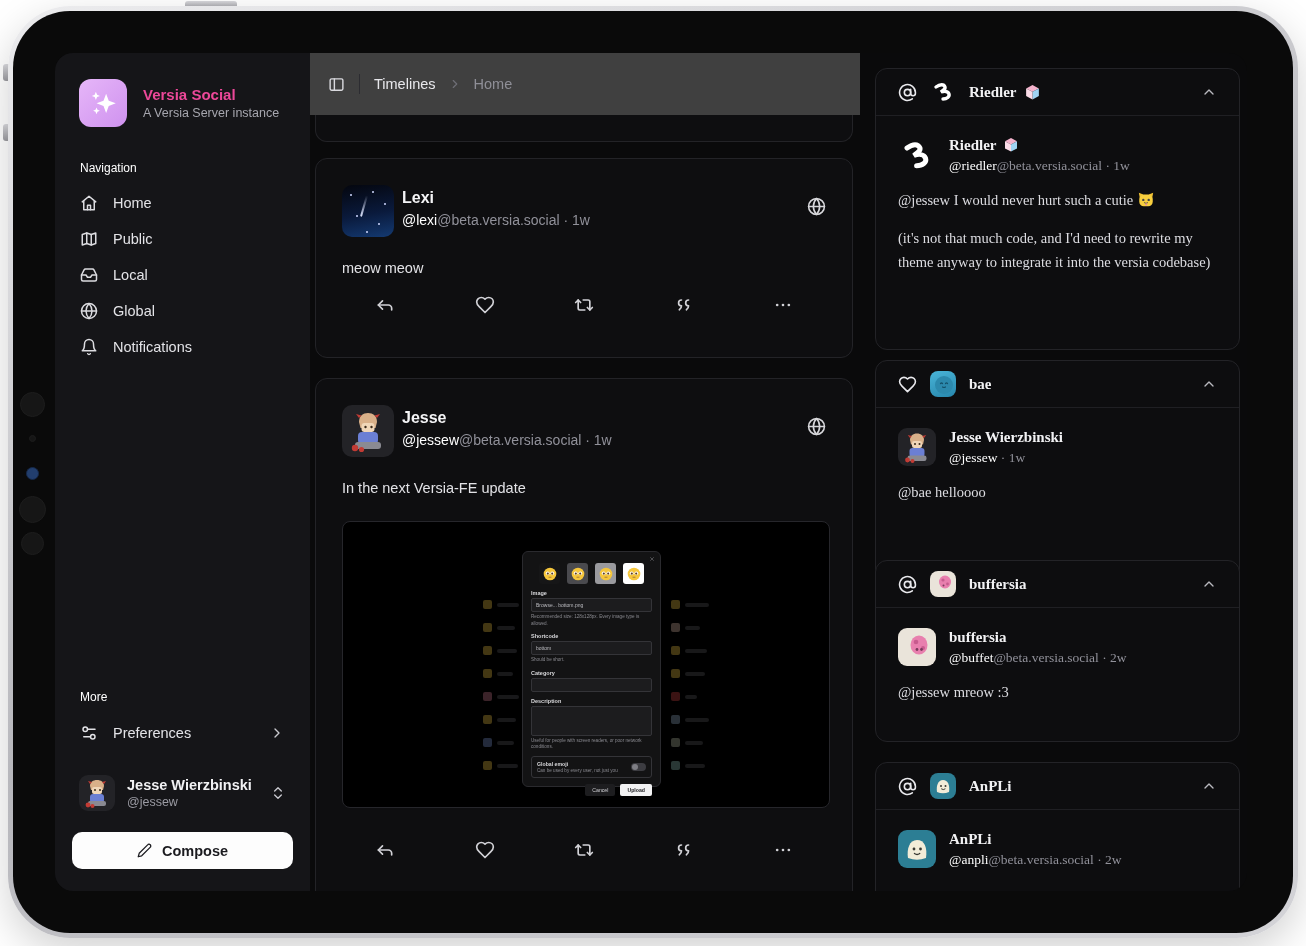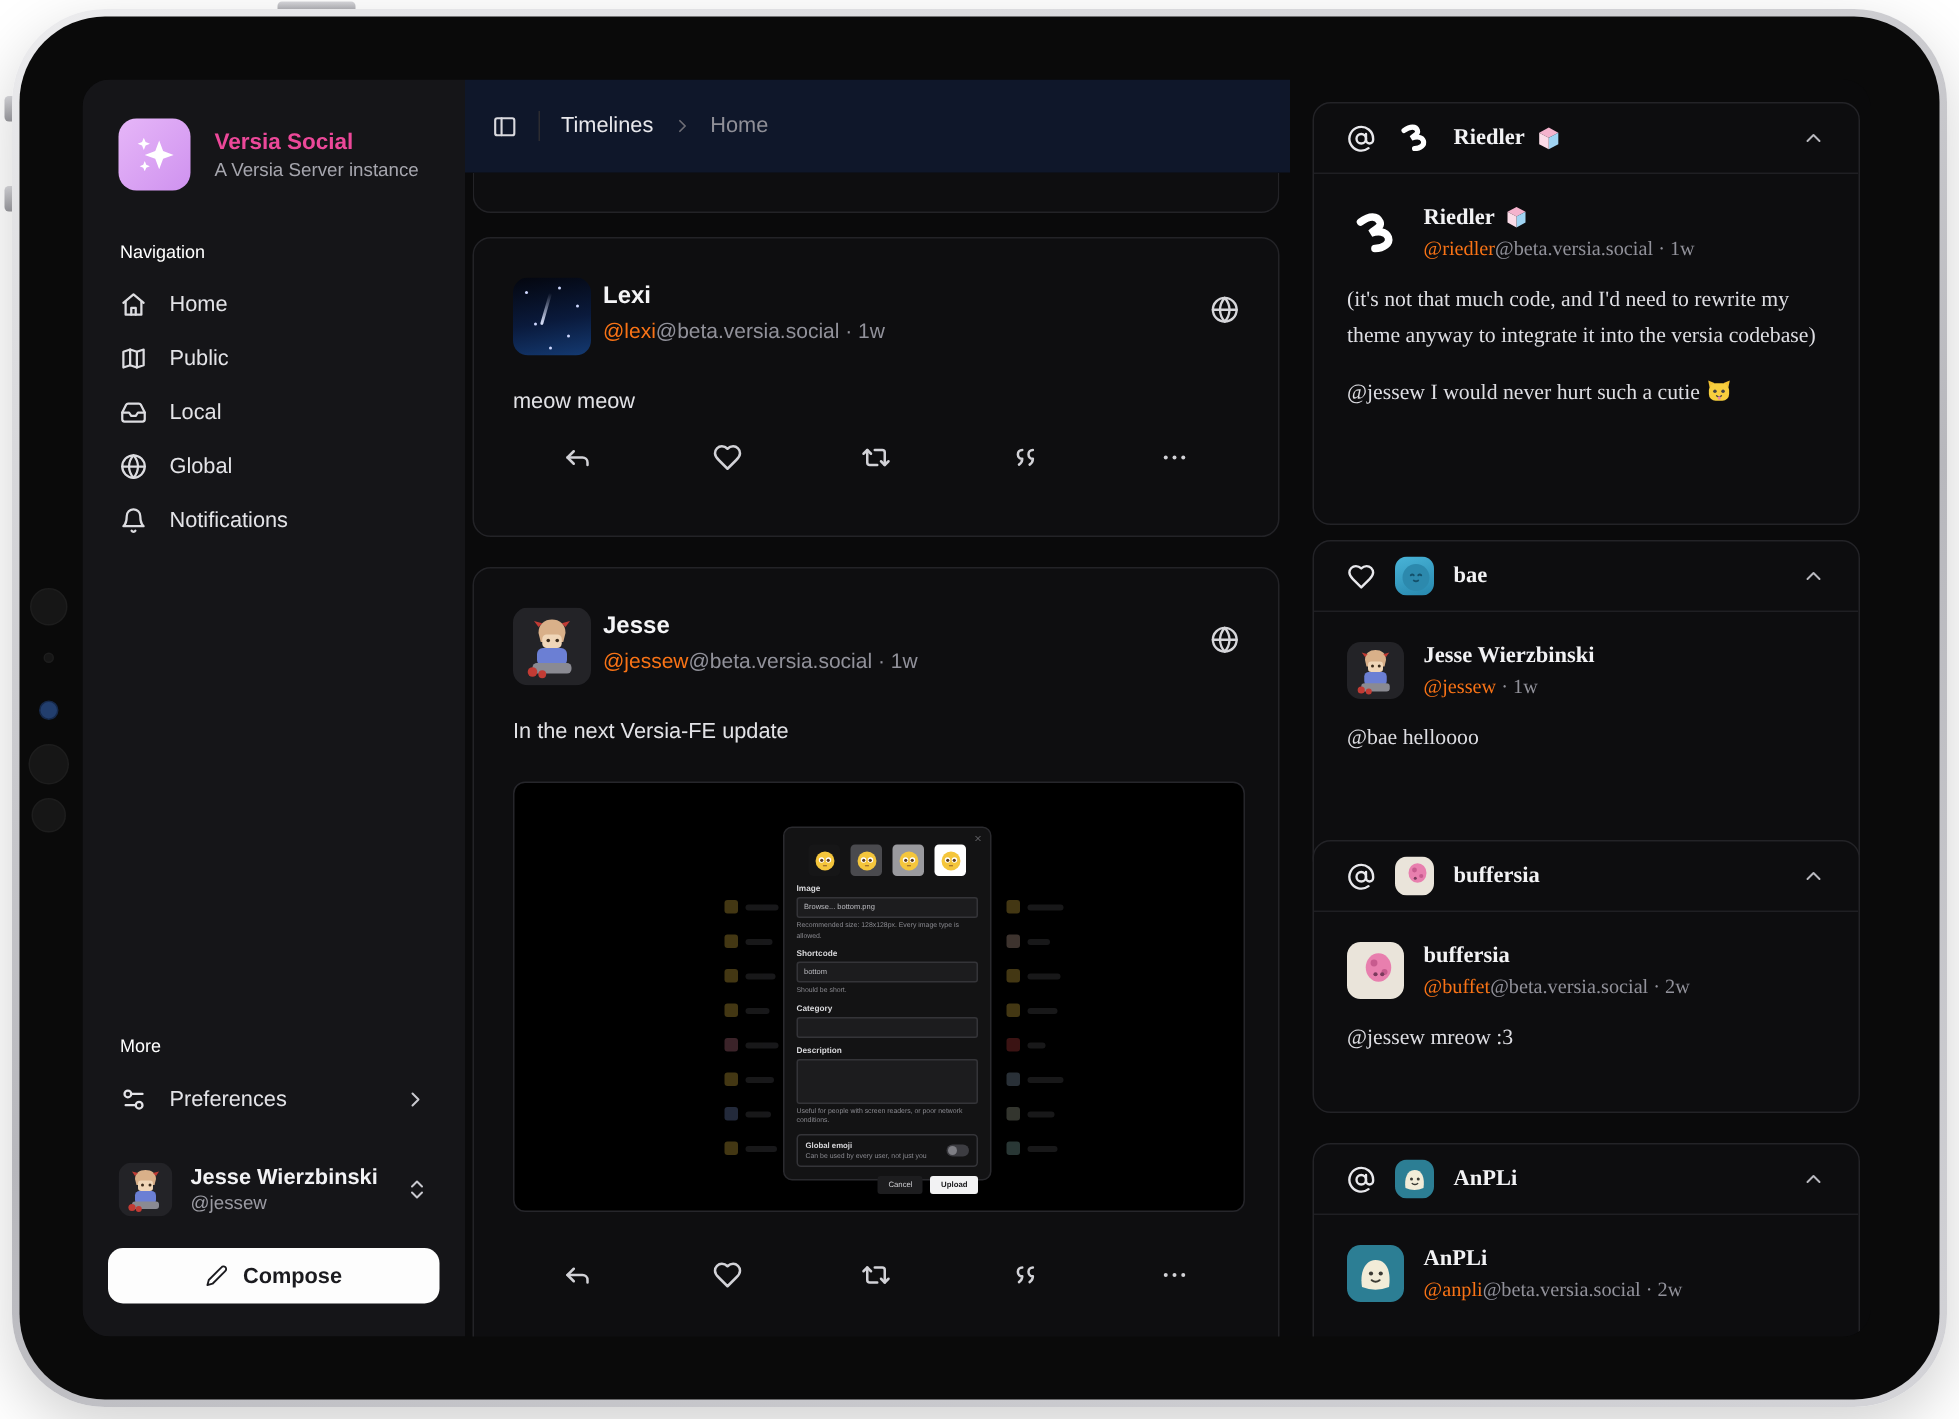--- a/index.html
+++ b/index.html
@@ -36,34 +36,34 @@
   .user-row{display:flex;align-items:center;gap:12px;margin:16px 17px 0;padding:7px;border-radius:10px;}
   .user-ava{width:36px;height:36px;border-radius:9px;overflow:hidden;flex:none;}
   .user-name{font-size:14.5px;font-weight:700;color:#f2f2f4;}
   .user-handle{font-size:12.5px;color:#9b9ba3;margin-top:2px;}
   .compose{margin:14px 17px 0;height:37px;border-radius:10px;background:#fdfdfd;color:#1b1b1f;
            display:flex;align-items:center;justify-content:center;gap:10px;font-size:14.5px;font-weight:600;cursor:pointer;}
 
   
   .main{position:absolute;left:255px;top:0;width:550px;height:100%;}
   .main-header{position:absolute;left:0;top:0;width:100%;height:62px;display:flex;align-items:center;gap:14px;
-               padding-left:18px;box-sizing:border-box;background:#0f172a;z-index:3;}
+               padding-left:18px;box-sizing:border-box;background:#404040;z-index:3;}
   .vdiv{width:1px;height:20px;background:#2c2c31;}
   .crumb{display:flex;align-items:center;gap:12px;font-size:14.5px;}
   .crumb .c1{color:#e8e8ec;}
   .crumb .c2{color:#8f8f97;}
   .crumb .sep{color:#6e6e76;}
   .card{position:absolute;left:5px;width:538px;background:#0e0e10;border:1px solid #232327;border-radius:12px;box-sizing:border-box;}
   .card-frag{top:62px;height:27px;border-top:none;border-radius:0 0 12px 12px;}
   .post{padding:26px;}
   .post-head{display:flex;align-items:flex-start;gap:8px;}
   .pava{width:52px;height:52px;border-radius:10px;overflow:hidden;flex:none;}
   .pname{font-size:16px;font-weight:700;color:#f4f4f6;line-height:1.2;margin-top:3px;}
   .phandle{font-size:14px;margin-top:5px;}
-  .purple{color:#f97316;}
+  .purple{color:#ffffff;}
   .muted{color:#91919a;}
   .pvis{margin-left:auto;color:#d6d6da;margin-top:12px;}
   .pbody{font-size:14.5px;color:#e2e2e6;line-height:1.55;margin-top:20px;}
   .pbody p{margin:0 0 14px;}
   .actions{display:flex;justify-content:space-between;padding:0 33px;color:#d2d2d7;}
   .act{width:20px;height:20px;cursor:pointer;}
 
   
   .media{margin-top:22px;width:486px;height:285px;border:1px solid #26262b;border-radius:8px;background:#000;
          position:relative;overflow:hidden;}
@@ -604,30 +604,30 @@
                         <polygon points="8,1 14,4.2 8,7.4 2,4.2" fill="#f4b3cd"></polygon>
                         <polygon points="14,4.2 14,11.4 8,14.6 8,7.4" fill="#9fd3f2"></polygon>
                         <polygon points="2,4.2 8,7.4 8,14.6 2,11.4" fill="#fbdce8"></polygon>
                       </svg>
                     </span>
                   </div>
                 <div class="nhandle"><span class="purple">@riedler</span><span class="muted">@beta.versia.social · 1w</span></div>
               </div>
             </div>
             <div class="ncontent">
-              <p>(it's not that much code, and I'd need to rewrite my theme anyway to integrate it into the versia codebase)</p>
               <p><span>@jessew I would never hurt such a cutie</span> <span style="display:inline-block;vertical-align:-3px;"><svg width="18" height="18" viewBox="0 0 20 20">
                       <path d="M3 8 2 3l5 2z" fill="#f2c233"></path>
                       <path d="M17 8l1-5-5 2z" fill="#f2c233"></path>
                       <rect x="2.5" y="5" width="15" height="13" rx="5" fill="#f7ce3e"></rect>
                       <circle cx="7" cy="11" r="1.3" fill="#454545"></circle>
                       <circle cx="13" cy="11" r="1.3" fill="#454545"></circle>
                       <path d="M8.2 14.2q1.8 1.6 3.6 0" stroke="#454545" stroke-width="1" fill="none" stroke-linecap="round"></path>
                       <rect x="9.2" y="14.6" width="2" height="2.6" rx="1" fill="#e88aa0"></rect>
                     </svg></span></p>
+              <p>(it's not that much code, and I'd need to rewrite my theme anyway to integrate it into the versia codebase)</p>
             </div>
           </div>
         </section>
 
         <section class="ncard" style="top:307px;height:224px;">
           <div class="nheader">
             <span class="ntype">
                 <svg class="ic" width="19" height="19" viewBox="0 0 24 24">
                   <path d="M19 14c1.49-1.46 3-3.21 3-5.5A5.5 5.5 0 0 0 16.5 3c-1.76 0-3 .5-4.5 2-1.5-1.5-2.74-2-4.5-2A5.5 5.5 0 0 0 2 8.5c0 2.3 1.51 4.04 3 5.5l7 7Z"></path>
                 </svg>

